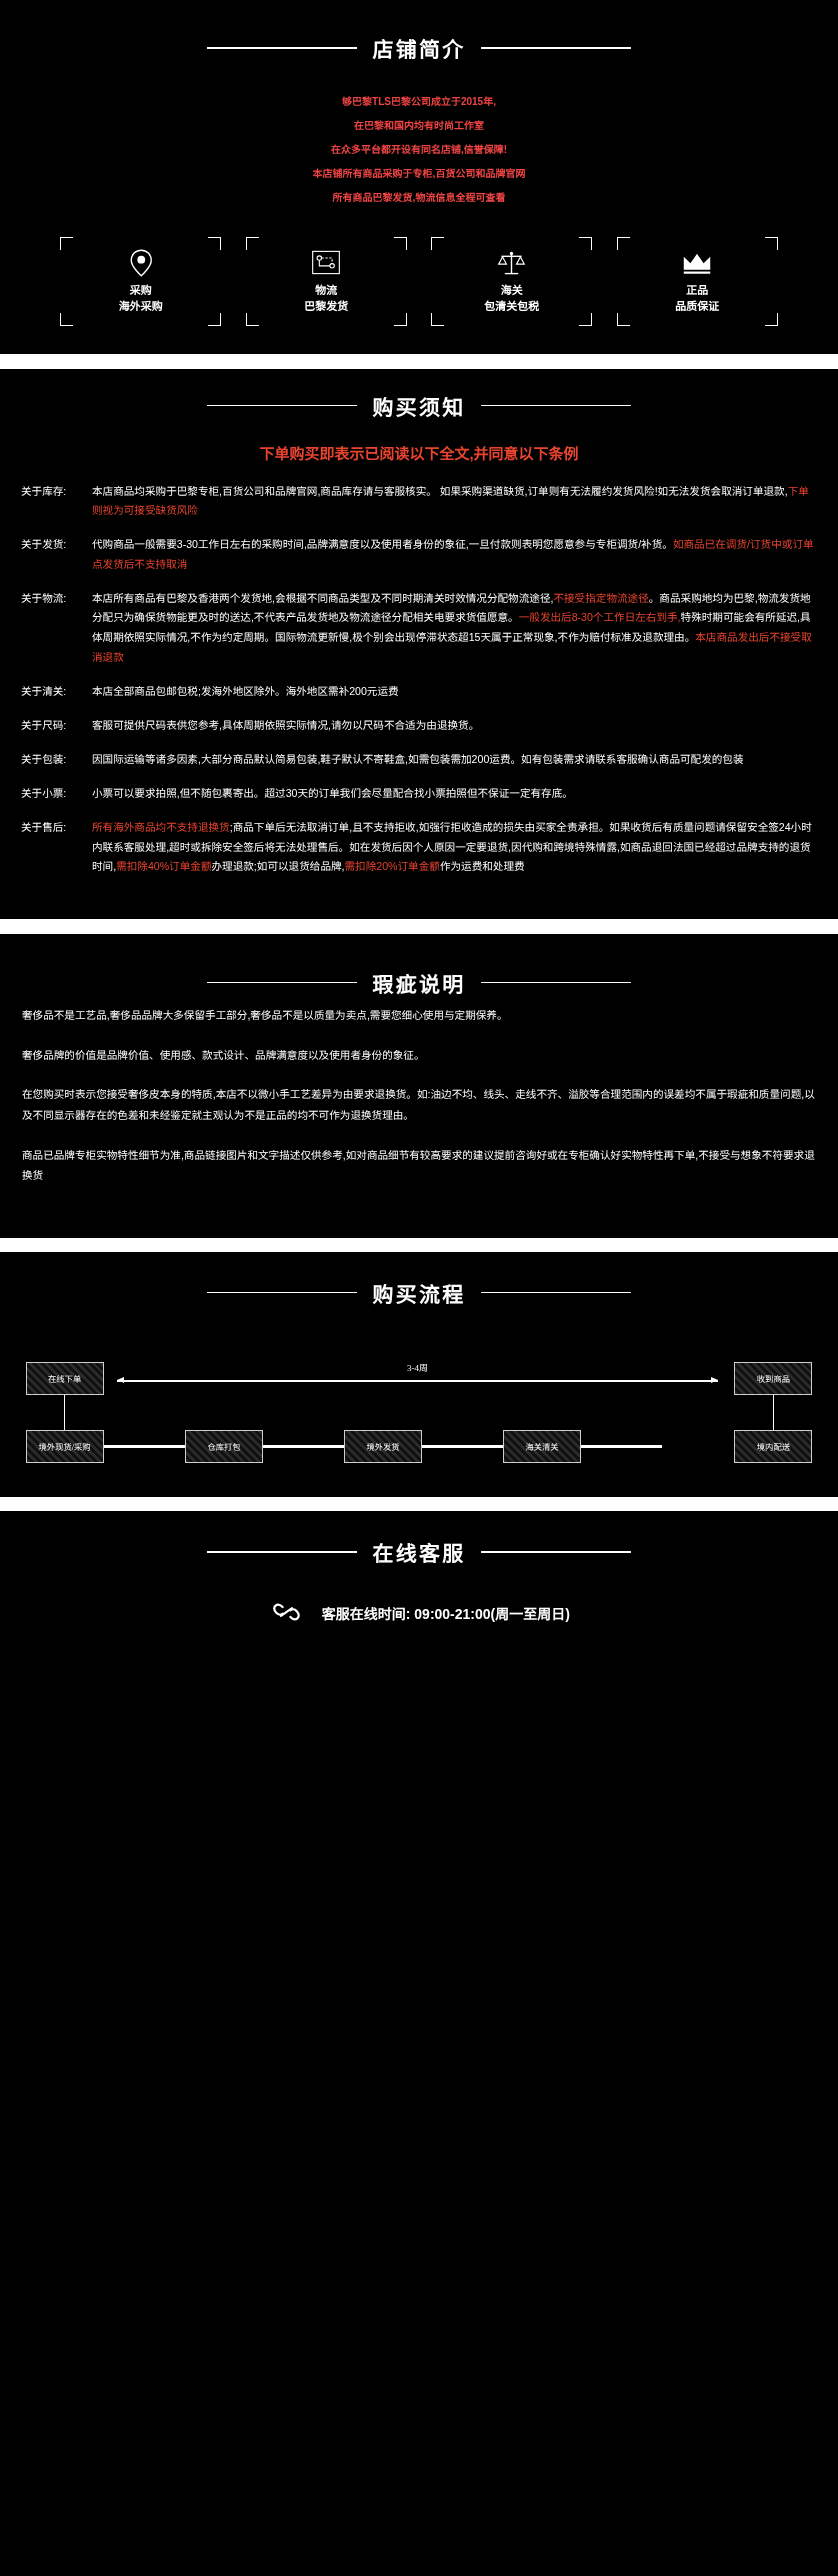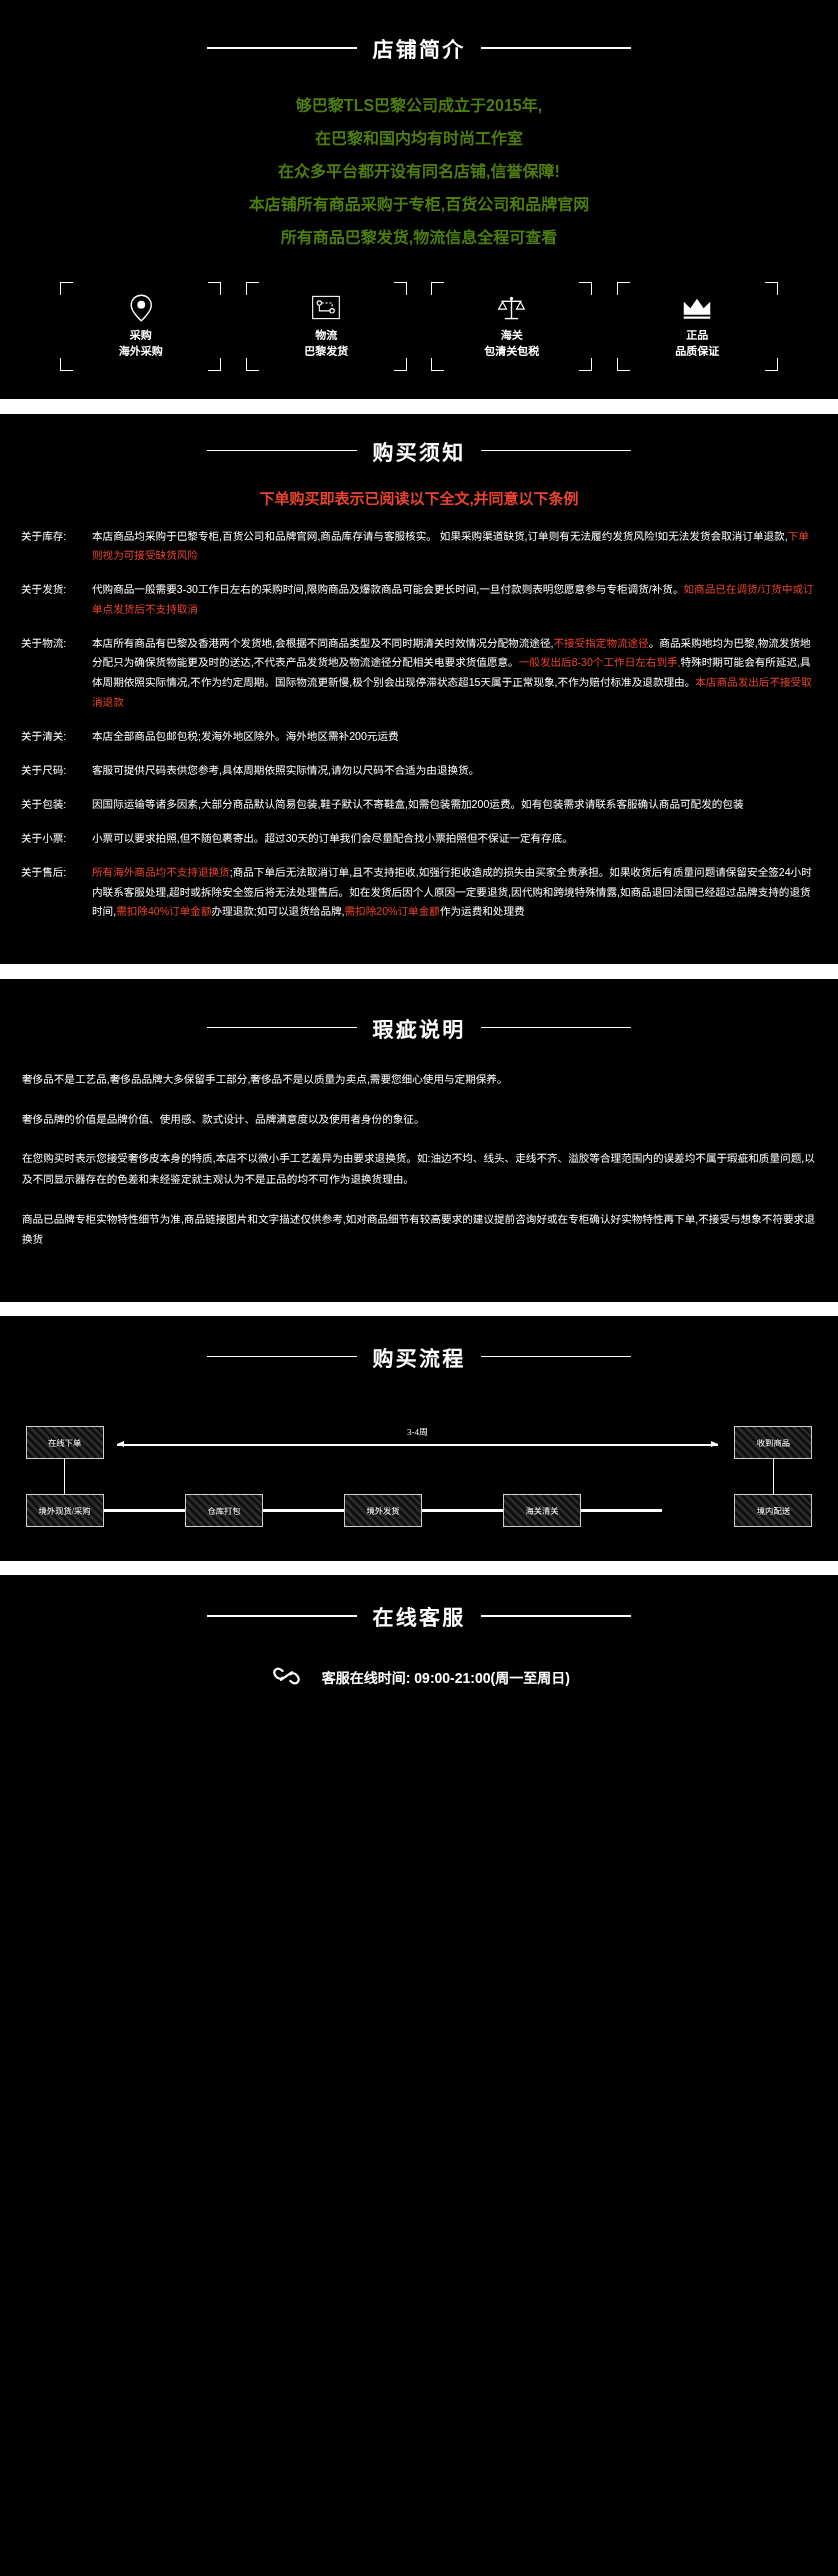--- a/index.html
+++ b/index.html
@@ -22,21 +22,21 @@
   .sec-head .txt{
     font-size:21px;font-weight:bold;letter-spacing:2.2px;color:#ffffff;white-space:nowrap;
   }
 
   
   .intro-wrap{padding-top:33px;}
   .intro-lines{
     text-align:center;margin-top:31px;
   }
   .intro-lines p{
-    margin:0 0 9px 0;font-size:16px;line-height:1.5;color:#4d7c0f;font-weight:bold;
+    margin:0 0 9px 0;font-size:10px;line-height:1.5;color:#ef4444;font-weight:bold;
   }
 
   
   .features{
     display:flex;justify-content:center;gap:24.5px;margin-top:32px;padding:0 33px 0 33px;font-family:Liberation Serif, serif;
   }
   .feature{
     width:161px;height:89px;position:relative;
     display:flex;flex-direction:column;align-items:center;justify-content:center;
   }
@@ -63,21 +63,21 @@
     width:71px;flex:0 0 71px;font-size:10.6px;color:#ffffff;line-height:1.85;white-space:nowrap;
   }
   .row .v{
     font-size:10.6px;line-height:1.85;color:#ffffff;flex:1;
   }
   .red{color:#e8442f;}
 
   
   .flaws{padding:0 0 33px 0;}
   .flaws .sec-head{padding-top:34px;}
-  .flaws .body{padding:0 22px;margin-top:26px;}
+  .flaws .body{padding:0 22px;margin-top:7px;}
   .flaws .body p{font-size:10.6px;line-height:1.95;margin:0 0 19px 0;color:#fff;}
 
   
   .flow{padding:0 0 16px 0;font-family:Liberation Serif, serif;}
   .flow .sec-head{padding-top:25.6px;}
   .flow .diagram{position:relative;margin-top:28px;height:145px;padding:0 25.6px;}
   .hatch{
     border:1.1px solid #cfcfcf;
     background:repeating-linear-gradient(45deg,#2a2a2a 0px,#2a2a2a 2.8px,#101010 2.8px,#101010 5.6px);
     color:#fff;display:flex;align-items:center;justify-content:center;
@@ -206,21 +206,21 @@
       <div class="row">
         <div class="k">关于库存:</div>
         <div class="v">
           <span>本店商品均采购于巴黎专柜,百货公司和品牌官网,商品库存请与客服核实。 如果采购渠道缺货,订单则有无法履约发货风险!如无法发货会取消订单退款,</span><span class="red">下单则视为可接受缺货风险</span>
         </div>
       </div>
 
       <div class="row">
         <div class="k">关于发货:</div>
         <div class="v">
-          <span>代购商品一般需要3-30工作日左右的采购时间,限购商品及爆款商品可能会更长时间,一旦付款则表明您愿意参与专柜调货/补货。</span><span class="red">如商品已在调货/订货中或订单点发货后不支持取消</span>
+          <span>代购商品一般需要3-30工作日左右的采购时间,品牌满意度以及使用者身份的象征,一旦付款则表明您愿意参与专柜调货/补货。</span><span class="red">如商品已在调货/订货中或订单点发货后不支持取消</span>
         </div>
       </div>
 
       <div class="row">
         <div class="k">关于物流:</div>
         <div class="v">
           <span>本店所有商品有巴黎及香港两个发货地,会根据不同商品类型及不同时期清关时效情况分配物流途径,</span><span class="red">不接受指定物流途径</span><span>。商品采购地均为巴黎,物流发货地分配只为确保货物能更及时的送达,不代表产品发货地及物流途径分配相关电要求货值愿意。</span><span class="red">一般发出后8-30个工作日左右到手,</span><span>特殊时期可能会有所延迟,具体周期依照实际情况,不作为约定周期。国际物流更新慢,极个别会出现停滞状态超15天属于正常现象,不作为赔付标准及退款理由。</span><span class="red">本店商品发出后不接受取消退款</span>
         </div>
       </div>
 

